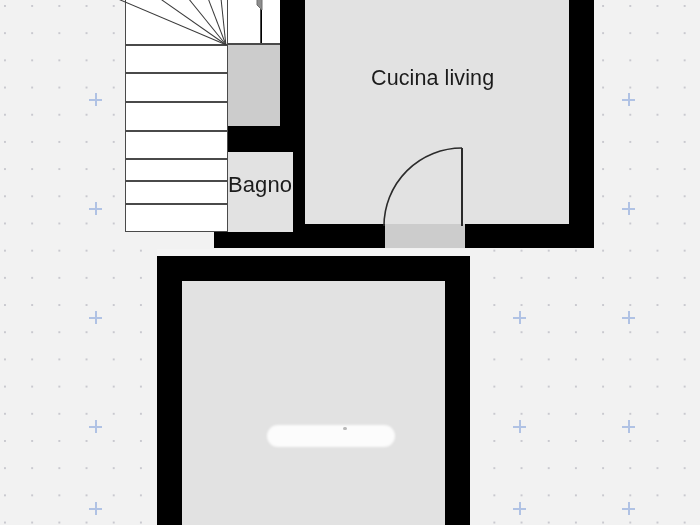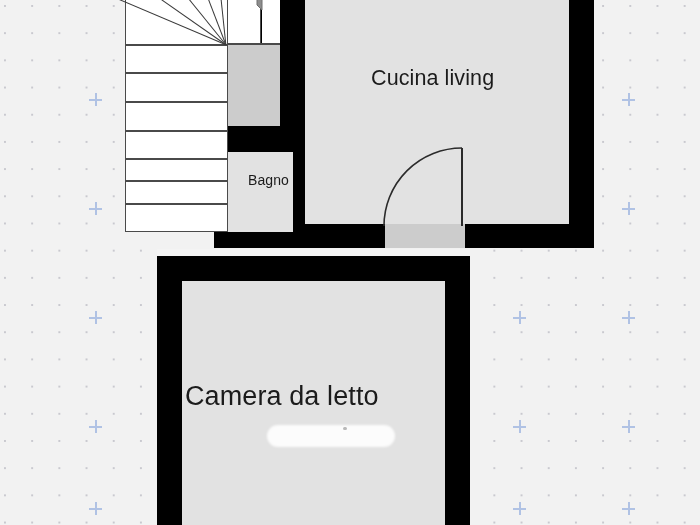--- a/index.html
+++ b/index.html
@@ -69,21 +69,21 @@
   }
 
   .room-label {
     position: absolute;
     color: #1b1b1b;
     white-space: nowrap;
     font-weight: 400;
     letter-spacing: .1px;
   }
   .label-cucina { font-size: 21.5px; }
-  .label-bagno  { font-size: 14px; padding-left: 20px; }
+  .label-bagno  { font-size: 22px; }
   .label-camera { font-size: 27px; }
 
   
   .stair-box {
     position: absolute;
     background: #ffffff;
     border: 1.6px solid #4a4a4a;
     box-sizing: border-box;
   }
   .tread-line {
@@ -201,16 +201,15 @@
       <path d="M 1 0 L 28 0 L 28 18 L 23 13 L 23 6 L 13 6 Z" fill="#8d8d8d" stroke="#6e6e6e" stroke-width="1"></path>
     </svg>
 
     <div class="smudge" style="left:267px; top:425px; width:128px; height:22px;"></div>
     <div class="smudge-dot" style="left:343px; top:427px;"></div>
 
     <div class="room-label label-cucina" style="left:371px; top:66px;">Cucina living</div>
 
     <div class="room-label label-bagno" style="left:228px; top:172px;">Bagno</div>
 
-    <div class="room-label label-camera" style="left:185px; top:381px;">Camera da letto</div>
 
   </div>
 </div>
 
 </body></html>

